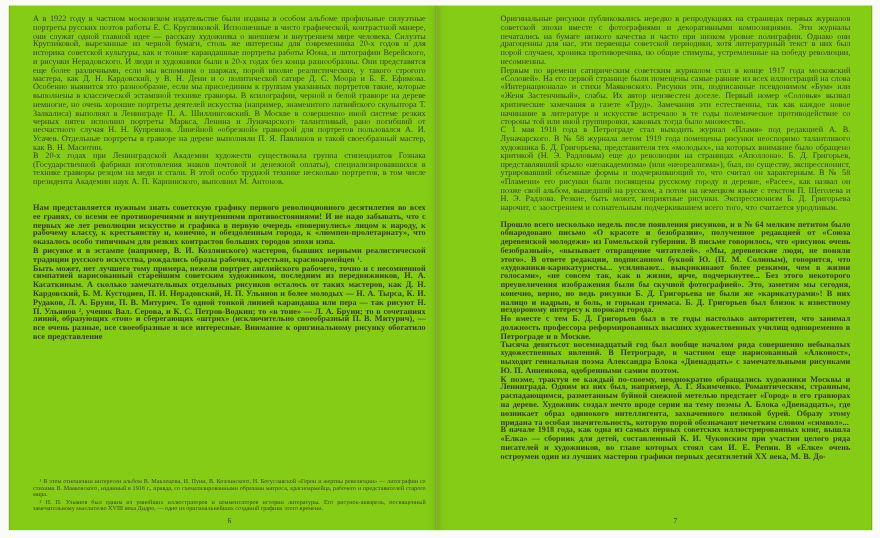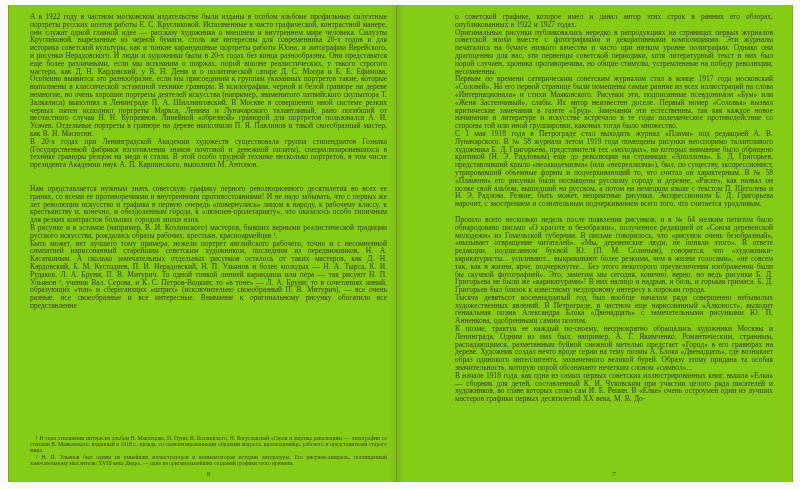--- a/index.html
+++ b/index.html
@@ -23,21 +23,21 @@
     color:#3e392c;
   }
   .page.left .text-col{left:22px;width:357px;}
   .page.right .text-col{left:58px;width:318px;}
   .section p{
     margin:0;
     font-size:7.5px;line-height:7.8px;
     text-align:justify;
     word-spacing:0.4px;
   }
-  .section + .section{margin-top:16px;}
+  .section + .section{margin-top:16px;font-weight:bold;}
   .page.right .section + .section{margin-top:8px;}
   .footnotes{
     position:absolute;left:0;right:0;bottom:16px;
   }
   .footnotes p{
     margin:0;
     font-size:5.6px;line-height:6.2px;
     text-align:justify;
     text-indent:6px;
     color:#45402f;
@@ -74,27 +74,27 @@
         </div>
       <div class="page-num">6</div>
     </div>
   </div>
 
   <div class="gutter-line"></div>
 
   <div class="page right">
     <div class="text-col">
       <div class="section">
-          <p>о советской графике, которое имел и давал автор этих строк в ранних его обзорах, опубликованных в 1922 и 1927 годах.</p>
           <p>Оригинальные рисунки публиковались нередко в репродукциях на страницах первых журналов советской эпохи вместе с фотографиями и декоративными композициями. Эти журналы печатались на бумаге низкого качества и часто при низком уровне полиграфии. Однако они драгоценны для нас, эти первенцы советской периодики, хотя литературный текст в них был порой случаен, хроника противоречива, но общие стимулы, устремленные на победу революции, несомненны.</p>
           <p>Первым по времени сатирическим советским журналом стал в конце 1917 года московский «Соловей». На его первой странице были помещены самые ранние из всех иллюстраций на слова «Интернационала» и стихи Маяковского. Рисунки эти, подписанные псевдонимом «Бум» или «Женя Застенчивый», слабы. Их автор неизвестен доселе. Первый номер «Соловья» вызвал критические замечания в газете «Труд». Замечания эти естественны, так как каждое новое начинание в литературе и искусстве встречало в те годы полемическое противодействие со стороны той или иной группировки, каковых тогда было множество.</p>
           <p>С 1 мая 1918 года в Петрограде стал выходить журнал «Пламя» под редакцией А. В. Луначарского. В № 58 журнала летом 1919 года помещены рисунки неоспоримо талантливого художника Б. Д. Григорьева, представителя тех «молодых», на которых внимание было обращено критикой (Н. Э. Радловым) еще до революции на страницах «Аполлона». Б. Д. Григорьев, представлявший крыло «неоакадемизма» (или «неореализма»), был, по существу, экспрессионист, утрировавший объемные формы и подчеркивающий то, что считал он характерным. В № 58 «Пламени» его рисунки были посвящены русскому городу и деревне, «Расее», как назвал он позже свой альбом, вышедший на русском, а потом на немецком языке с текстом П. Щеголева и Н. Э. Радлова. Резкие, быть может, неприятные рисунки. Экспрессионизм Б. Д. Григорьева нарочит, с заострением и сознательным подчеркиванием всего того, что считается уродливым.</p>
         </div>
       <div class="section">
           <p>Прошло всего несколько недель после появления рисунков, и в № 64 мелким петитом было обнародовано письмо «О красоте и безобразии», полученное редакцией от «Союза деревенской молодежи» из Гомельской губернии. В письме говорилось, что «рисунок очень безобразный», «вызывает отвращение читателей». «Мы, деревенские люди, не поняли этого». В ответе редакции, подписанном буквой Ю. (П. М. Солиным), говорится, что «художники-карикатуристы... усиливают... выкрикивают более резкими, чем в жизни голосами», «не совсем так, как в жизни, ярче, подчеркнутее... Без этого некоторого преувеличения изображения были бы скучной фотографией». Это, заметим мы сегодня, конечно, верно, но ведь рисунки Б. Д. Григорьева не были же «карикатурами»! В них налицо и надрыв, и боль, и горькая гримаса. Б. Д. Григорьев был близок к известному нездоровому интересу к порокам города.</p>
+          <p>Но вместе с тем Б. Д. Григорьев был в те годы настолько авторитетен, что занимал должность профессора реформированных высших художественных училищ одновременно в Петрограде и в Москве.</p>
           <p>Тысяча девятьсот восемнадцатый год был вообще началом ряда совершенно небывалых художественных явлений. В Петрограде, в частном еще нарисованный «Алконост», выходит гениальная поэма Александра Блока «Двенадцать» с замечательными рисунками Ю. П. Анненкова, одобренными самим поэтом.</p>
           <p>К поэме, трактуя ее каждый по-своему, неоднократно обращались художники Москвы и Ленинграда. Одним из них был, например, А. Г. Якимченко. Романтическим, странным, распадающимся, разметанным буйной снежной метелью предстает «Город» в его гравюрах на дереве. Художник создал нечто вроде серии на тему поэмы А. Блока «Двенадцать», где возникает образ одинокого интеллигента, захваченного великой бурей. Образу этому придана та особая значительность, которую порой обозначают нечетким словом «символ»...</p>
           <p>В начале 1918 года, как одна из самых первых советских иллюстрированных книг, вышла «Елка» — сборник для детей, составленный К. И. Чуковским при участии целого ряда писателей и художников, во главе которых стоял сам И. Е. Репин. В «Елке» очень остроумен один из лучших мастеров графики первых десятилетий XX века, М. В. До-</p>
         </div>
       <div class="page-num">7</div>
     </div>
   </div>
 
 </div>
 

